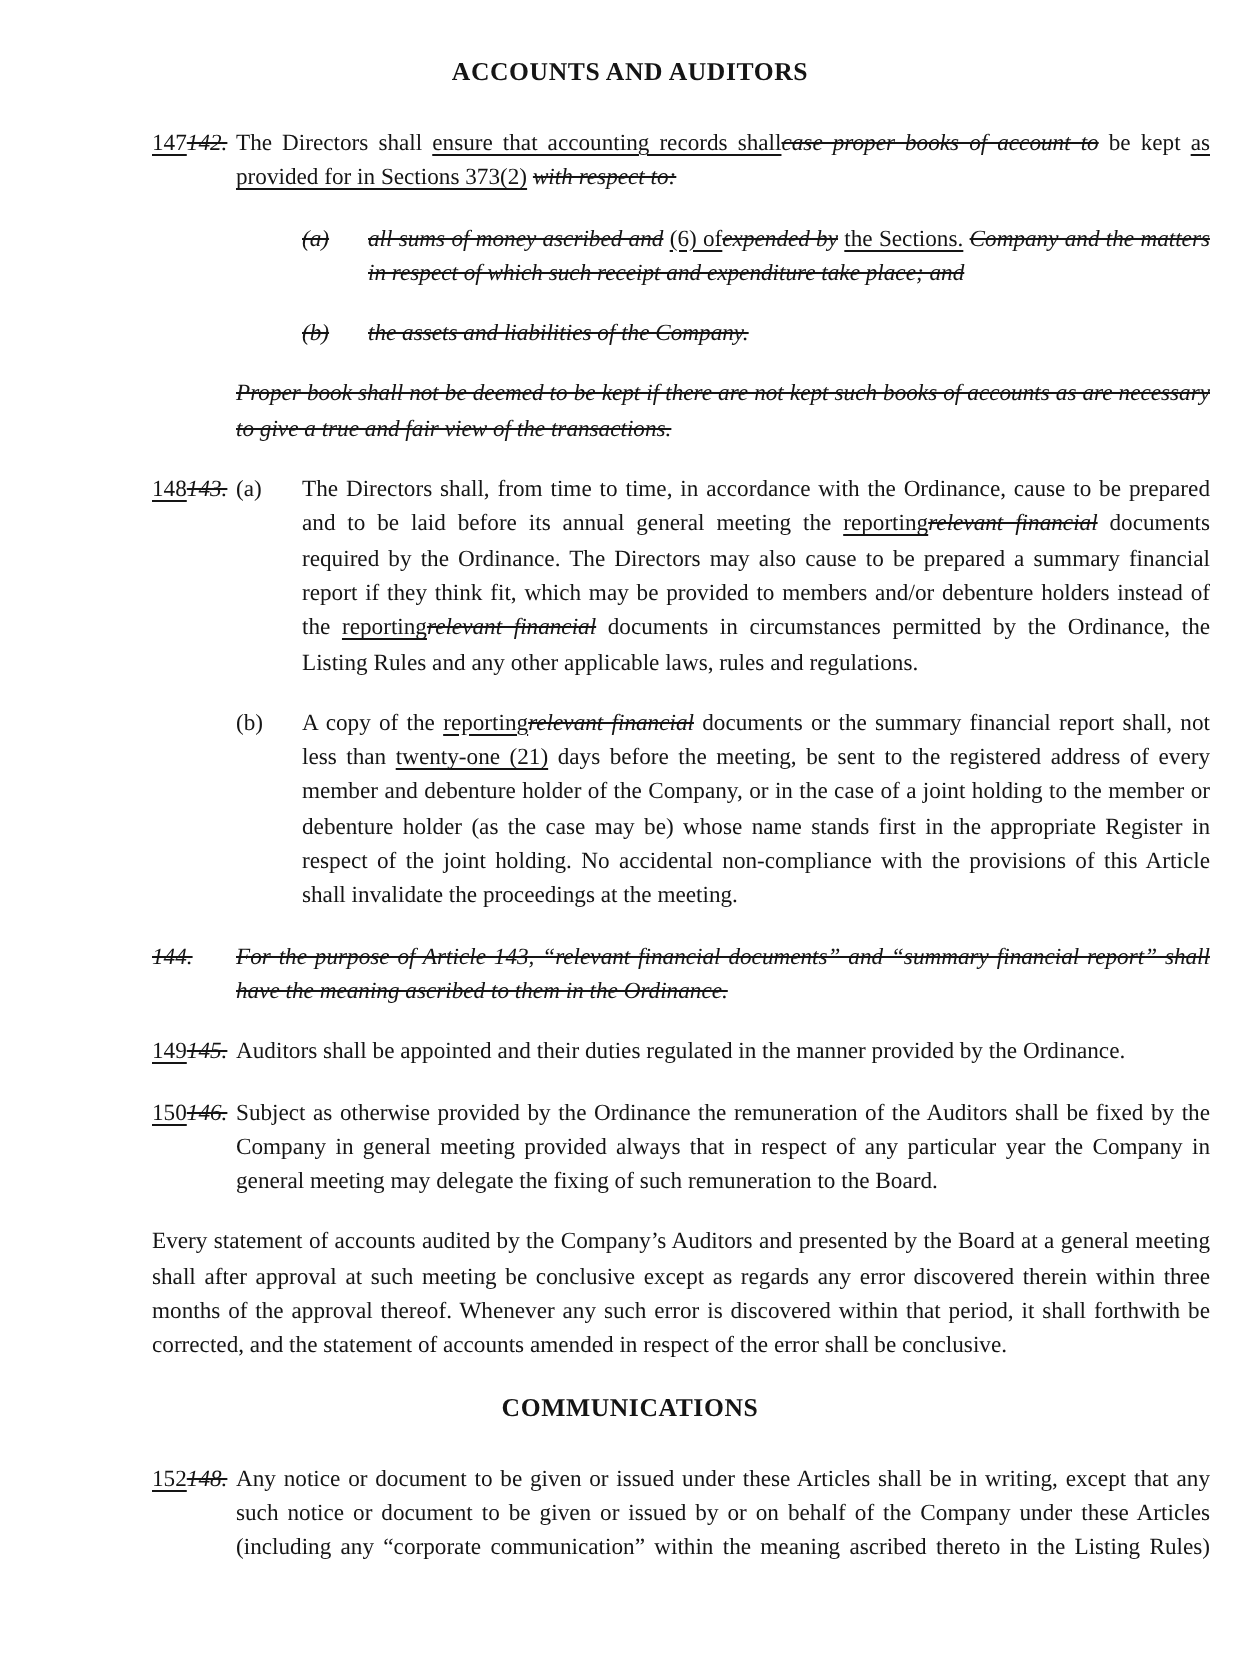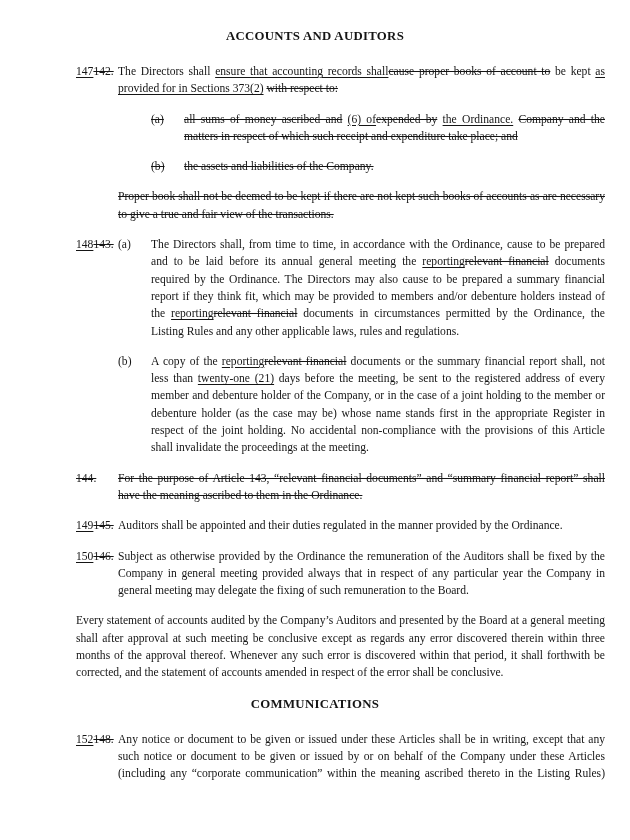--- a/index.html
+++ b/index.html
@@ -35,42 +35,42 @@
   .num { width:42px; flex-shrink:0; white-space:nowrap; }
   .content { flex:1; min-width:0; }
   .para { margin-bottom:13px; }
   .para:last-child { margin-bottom:0; }
   .para.with-label { display:flex; }
   .plabel { width:33px; flex-shrink:0; }
   .pbody { flex:1; min-width:0; text-align:justify; }
   .pbody-only { text-align:justify; }
   .indent1 { margin-left:33px; }
   .ins { text-decoration:underline; text-underline-offset:2px; }
-  .del { text-decoration:line-through; }
+  .del { text-decoration:line-through;font-style:italic; }
   .footer {
     margin-top:auto;
     text-align:center;
     margin-left:-51px;
     padding-top:10px;
     font-size:11.6px;
   }
 </style>
 </head>
 <body>
 
 <div class="page">
   <div class="doc-body">
       <div class="heading">ACCOUNTS AND AUDITORS</div>
       <div class="item">
         <div class="num"><span class="ins">147</span><span class="del">142.</span></div>
         <div class="content">
-          <div class="para pbody-only"><span>The Directors shall </span><span class="ins">ensure that accounting records shall</span><span class="del">cause proper books of account to</span><span> be kept </span><span class="ins">as provided for in Sections 373(2)</span><span> </span><span class="del">with respect to:</span></div>
+          <div class="para pbody-only"><span>The Directors shall </span><span class="ins">ensure that accounting records shall</span><span class="del">case proper books of account to</span><span> be kept </span><span class="ins">as provided for in Sections 373(2)</span><span> </span><span class="del">with respect to:</span></div>
           <div class="para with-label indent1">
             <div class="plabel"><span class="del">(a)</span></div>
-            <div class="pbody"><span class="del">all sums of money ascribed and</span><span> </span><span class="ins">(6) of</span><span class="del">expended by</span><span> </span><span class="ins">the Ordinance.</span><span> </span><span class="del">Company and the matters in respect of which such receipt and expenditure take place; and</span></div>
+            <div class="pbody"><span class="del">all sums of money ascribed and</span><span> </span><span class="ins">(6) of</span><span class="del">expended by</span><span> </span><span class="ins">the Sections.</span><span> </span><span class="del">Company and the matters in respect of which such receipt and expenditure take place; and</span></div>
           </div>
           <div class="para with-label indent1">
             <div class="plabel"><span class="del">(b)</span></div>
             <div class="pbody"><span class="del">the assets and liabilities of the Company.</span></div>
           </div>
           <div class="para pbody-only"><span class="del">Proper book shall not be deemed to be kept if there are not kept such books of accounts as are necessary to give a true and fair view of the transactions.</span></div>
         </div>
       </div>
       <div class="item">
         <div class="num"><span class="ins">148</span><span class="del">143.</span></div>

